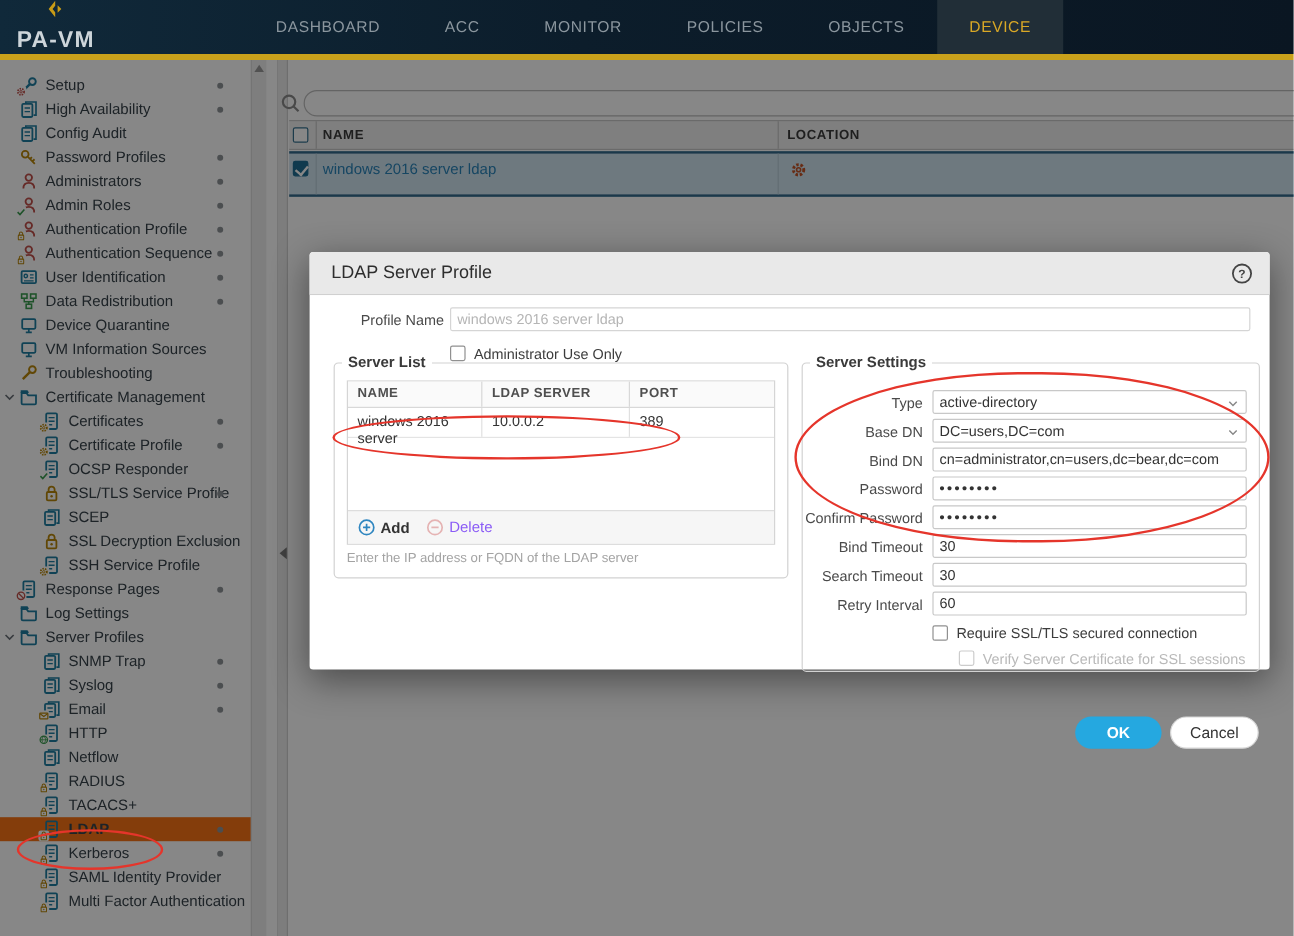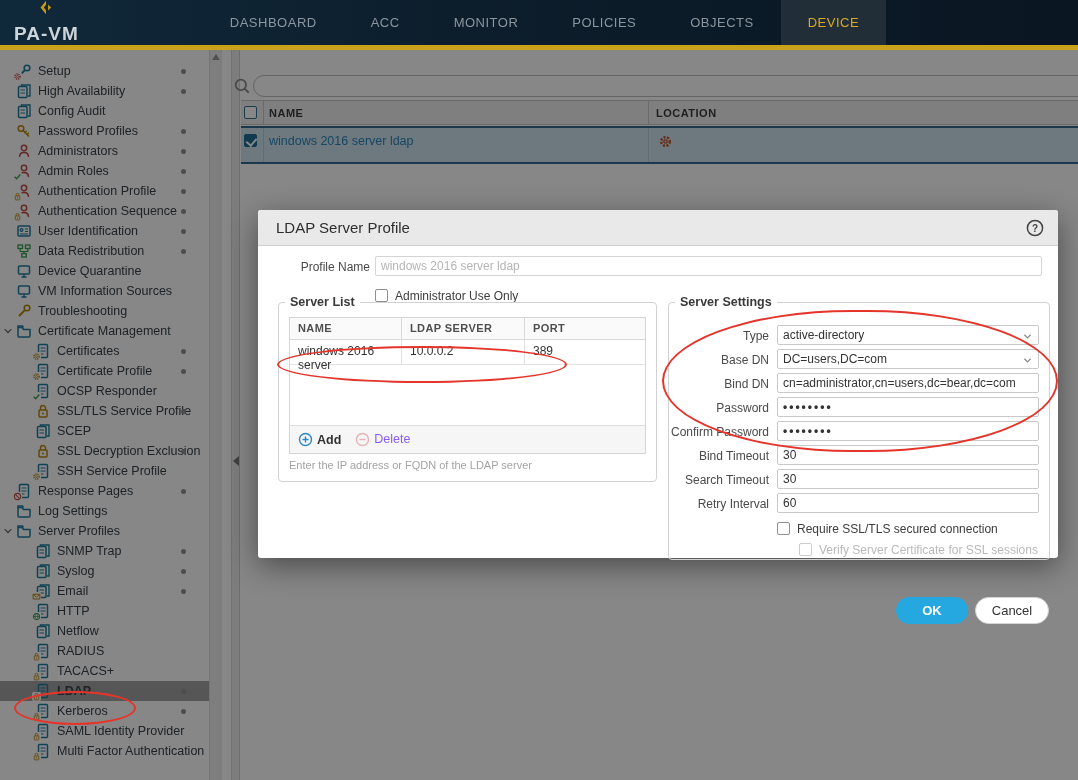--- a/index.html
+++ b/index.html
@@ -25,21 +25,21 @@
   
   .sidebar { position:absolute; left:0; top:0; width:232px; height:730px;
     background:#fff; border-right:1px solid #d8d8d8; }
   .sideitems { position:absolute; left:0; top:11px; width:210px; }
   .si { position:relative; height:20px; display:flex; align-items:center;
     padding-left:38px; font-size:12.5px; color:#38434b; cursor:pointer; white-space:nowrap; }
   .si .icon { position:absolute; left:16px; top:2px; width:16px; height:16px; }
   .si.child { padding-left:57px; }
   .si.child .icon { left:35px; }
   .si .chev { position:absolute; left:2px; top:4px; width:12px; height:12px; color:#6a7077; }
-  .si.selected { background:#a3a3a3; font-weight:bold; }
+  .si.selected { background:#f97316; font-weight:bold; }
   .si .dot { position:absolute; right:24px; top:8px; width:5px; height:5px;
     border-radius:50%; background:#8f9398; }
   .icon { position:relative; }
   .icon svg.base { width:16px; height:16px; }
   .icon svg.badge { position:absolute; width:9px; height:9px; left:-3px; bottom:-2px;
     background:#fff; border-radius:2px; }
   .ic-teal { color:#1f7ea1; } .ic-gold { color:#b8860b; } .ic-red { color:#c0504a; }
   .ic-green { color:#3a9c4f; }
   .scrolltrack { position:absolute; right:9px; top:0; width:13px; height:730px;
     background:#efefef; border-left:1px solid #dcdcdc; }

